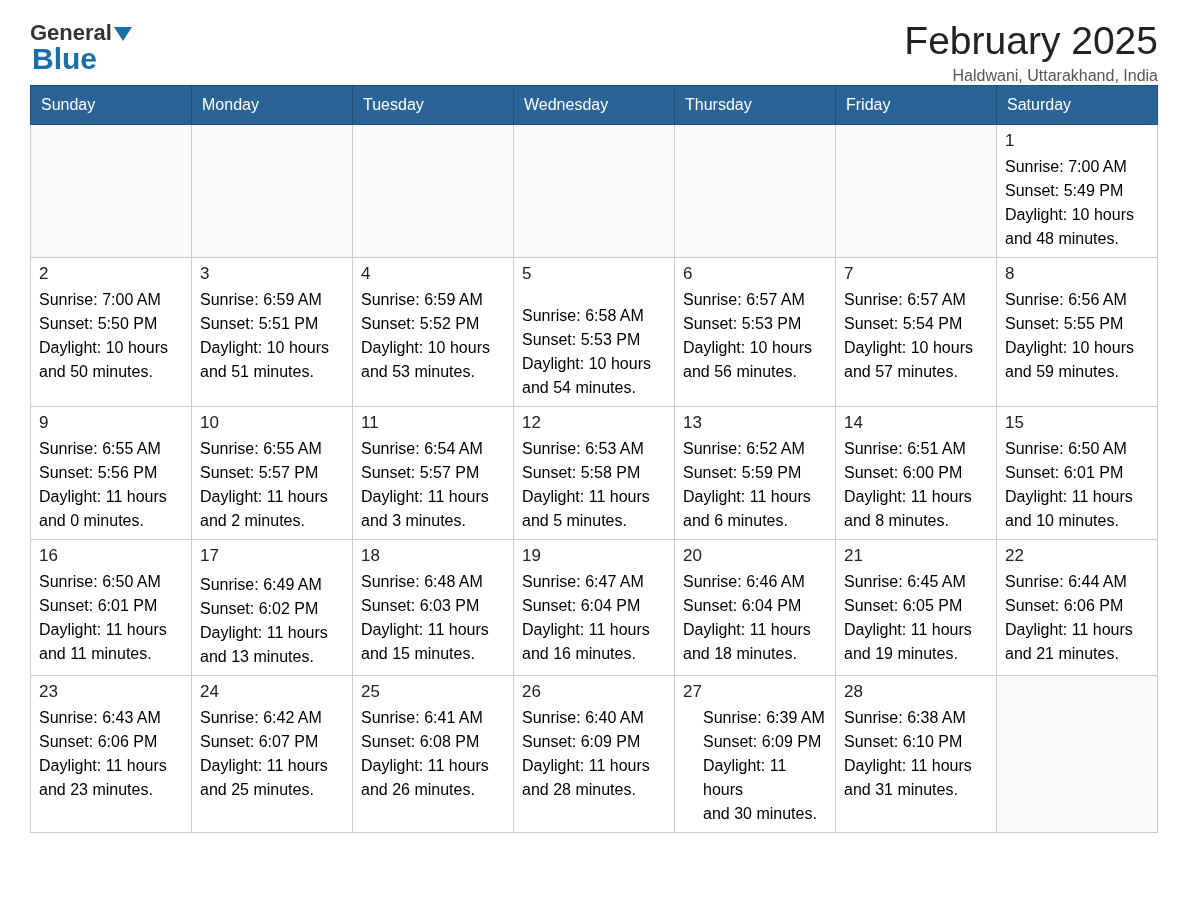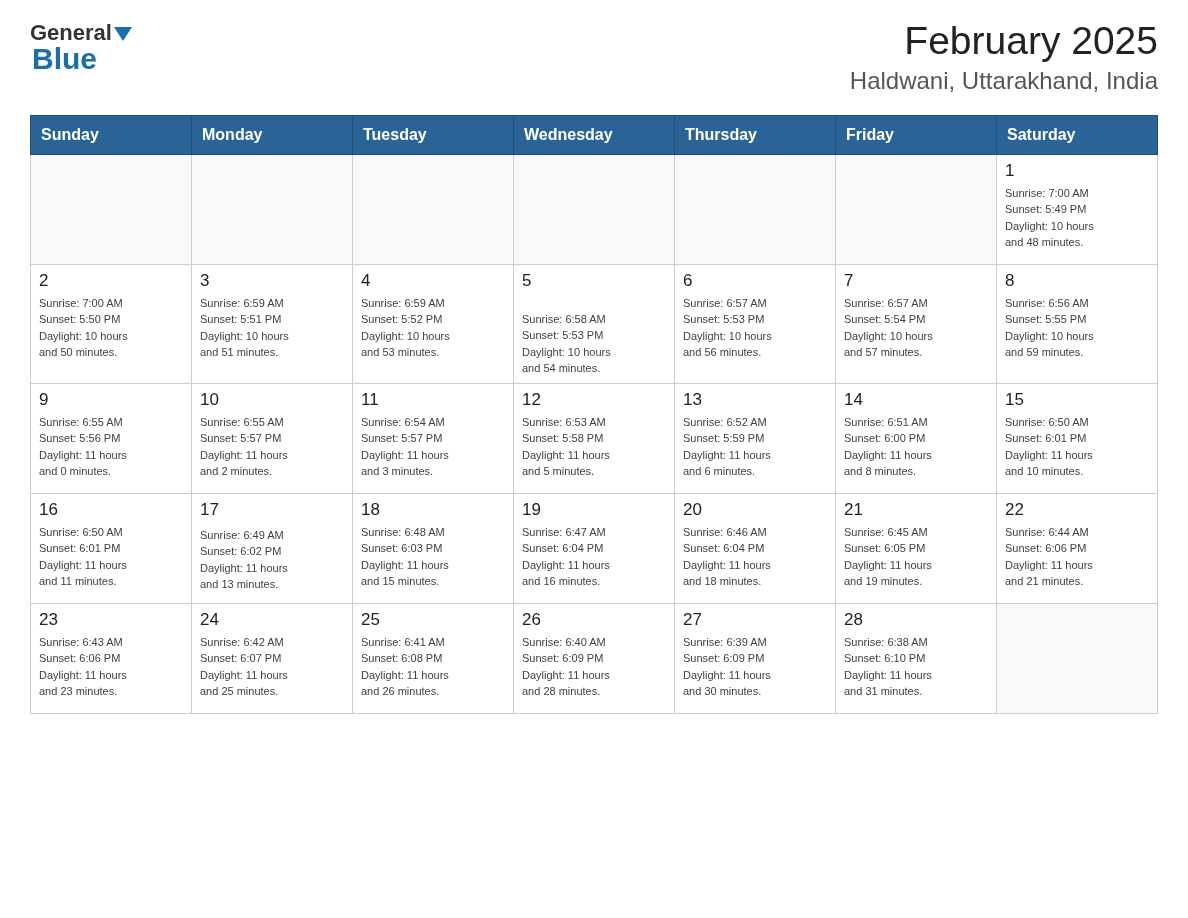--- a/index.html
+++ b/index.html
@@ -7,21 +7,20 @@
       font-family: Arial, sans-serif;
       background: #fff;
       width: 1188px;
       min-height: 918px;
       padding: 20px 30px;
     }
     .header {
       display: flex;
       justify-content: space-between;
       align-items: flex-start;
-      margin-bottom: 20px;
     }
     .logo {
       display: flex;
       align-items: center;
       gap: 4px;
     }
     .logo-text-general {
       font-size: 22px;
       font-weight: bold;
       color: #333;
@@ -34,55 +33,55 @@
     .title-block {
       text-align: right;
     }
     .calendar-title {
       font-size: 39px;
       font-weight: 300;
       color: #222;
       line-height: 1.1;
     }
     .calendar-subtitle {
-      font-size: 24px;
+      font-size: 16px;
       color: #555;
       margin-top: 4px;
     }
     .calendar {
       width: 100%;
       border-collapse: collapse;
     }
     .calendar thead th {
       background: #2a6496;
       color: #fff;
       font-size: 16px;
-      font-weight: bold;
+      font-weight: normal;
       padding: 10px 10px;
       text-align: left;
       border: 1px solid #1e4f78;
     }
     .calendar tbody td {
       vertical-align: top;
       border: 1px solid #ccc;
       padding: 6px 8px;
       width: calc(100% / 7);
       min-height: 110px;
       height: 110px;
     }
     .day-number {
       font-size: 17px;
       font-weight: normal;
       color: #222;
       display: block;
       margin-bottom: 4px;
     }
     .day-info {
-      font-size: 11px;
-      color: #404040;
+      font-size: 16px;
+      color: #000000;
       line-height: 1.5;
     }
     .empty-cell {
       background: #f9f9f9;
     }
     .row-divider td {
       border-top: 2px solid #2a6496;
     }
   </style>
 </head>
@@ -311,21 +310,21 @@
         </td>
         <td>
           <span class="day-number">26</span>
           <div class="day-info" style="white-space: pre-line;">Sunrise: 6:40 AM
 Sunset: 6:09 PM
 Daylight: 11 hours
 and 28 minutes.</div>
         </td>
         <td>
           <span class="day-number">27</span>
-          <div class="day-info" style="white-space: pre-line;">Sunrise: 6:39 AM
+          <div class="day-info" style="white-space: pre-line; margin-left: 20px;">Sunrise: 6:39 AM
 Sunset: 6:09 PM
 Daylight: 11 hours
 and 30 minutes.</div>
         </td>
         <td>
           <span class="day-number">28</span>
           <div class="day-info" style="white-space: pre-line;">Sunrise: 6:38 AM
 Sunset: 6:10 PM
 Daylight: 11 hours
 and 31 minutes.</div>

